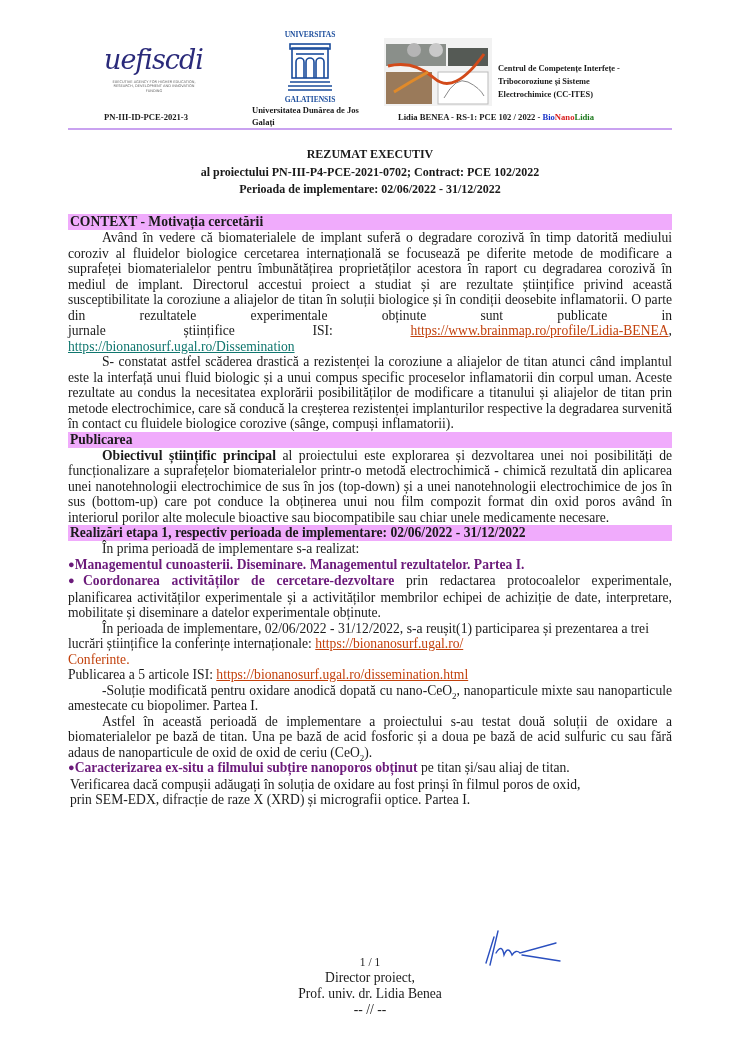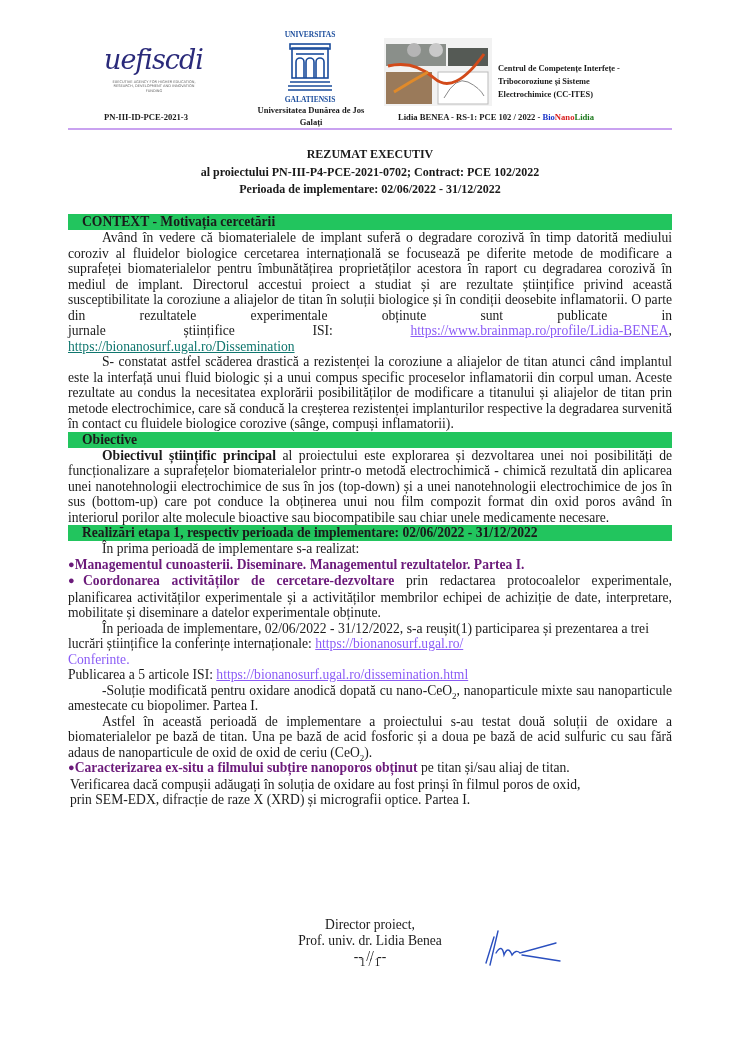--- a/index.html
+++ b/index.html
@@ -15,49 +15,49 @@
   .uef-small { position: absolute; left: 8px; top: 44px; width: 96px; font-family: "DejaVu Sans", sans-serif;
                font-size: 3.6px; line-height: 4.3px; color: #666; text-align: center; }
   .code-left { position: absolute; left: 36px; top: 90px; font-size: 8.6px; font-weight: bold; }
 
   .logo-uni { position: absolute; left: 211px; top: 7px; width: 62px; height: 74px; }
   .uni-top, .uni-bot { position: absolute; left: 0; width: 62px; text-align: center;
                        font-size: 7.5px; font-weight: bold; color: #1a4c9c; }
   .uni-top { top: 1px; }
   .uni-bot { top: 66px; }
   .uni-svg { position: absolute; left: 9px; top: 11px; }
-  .uni-name { position: absolute; left: 184px; top: 82px; width: 118px; text-align: center;
+  .uni-name { position: absolute; left: 184px; top: 82px; width: 118px; 
               font-size: 8.5px; font-weight: bold; line-height: 12px; }
 
   .logo-cc { position: absolute; left: 316px; top: 16px; width: 108px; height: 68px; }
   .cc-text { position: absolute; left: 430px; top: 40px; font-size: 8.4px; font-weight: bold; line-height: 13px; }
   .cc-line { display: block; }
   .code-right { position: absolute; left: 330px; top: 90px; font-size: 8.6px; font-weight: bold; white-space: nowrap; }
   .bio-b { color: #1a33c8; } .bio-n { color: #d81e1e; } .bio-s { color: #1f7a1f; }
   .hdr-rule { position: absolute; left: 68px; top: 128px; width: 604px; height: 2px; background: #c9a2f0; }
 
   
   .title { position: absolute; left: 68px; top: 146px; width: 604px; text-align: center;
            font-size: 12px; font-weight: bold; line-height: 17.5px; }
 
   
   .body { position: absolute; left: 68px; top: 214px; width: 604px; font-size: 13.6px; line-height: 15.5px; }
-  .sec { background: #22c55e; font-weight: bold; padding: 0 14px; height: 16px; line-height: 16px; }
+  .sec { background: #f0abfc; font-weight: bold; padding: 0 2px; height: 16px; line-height: 16px; }
   p { margin: 0; text-align: justify; }
   .ind { text-indent: 34px; }
-  a { color: #8b5cf6; text-decoration: underline; }
+  a { color: #c2410c; text-decoration: underline; }
   a.visited { color: #0f766e; }
   .purp { color: #6b1a7a; font-weight: bold; }
   .bullet { color: #6b1a7a; font-size: 11px; position: relative; top: -1px; }
   .bold { font-weight: bold; }
   .nowrap-just { text-align-last: justify; }
   sub { font-size: 9px; line-height: 0; }
   .tail { padding-left: 2px; text-align: left; }
 
-  .sign { position: absolute; left: 200px; top: 917px; width: 340px; text-align: center;
+  .sign { position: absolute; left: 200px; top: 970px; width: 340px; text-align: center;
           font-size: 13.6px; line-height: 16px; }
   .signature { position: absolute; left: 476px; top: 925px; }
   .pageno { position: absolute; left: 0; top: 956px; width: 740px; text-align: center; font-size: 11.5px; }
 </style>
 </head>
 <body>
 
 <div class="page">
 
   <div class="hdr">
@@ -111,21 +111,21 @@
     <div>Perioada de implementare: 02/06/2022 - 31/12/2022</div>
   </div>
 
   <div class="body">
     <div class="sec">CONTEXT - Motivația cercetării</div>
     <p class="ind nowrap-just">Având în vedere că biomaterialele de implant suferă o degradare corozivă în timp datorită mediului coroziv al fluidelor biologice cercetarea internațională se focusează pe diferite metode de modificare a suprafeței biomaterialelor pentru îmbunătățirea proprietăților acestora în raport cu degradarea corozivă în mediul de implant. Directorul accestui proiect a studiat și are rezultate științifice privind această susceptibilitate la coroziune a aliajelor de titan în soluții biologice și în condiții deosebite inflamatorii. O parte din rezultatele experimentale obținute sunt publicate in</p>
     <p class="nowrap-just"><span>jurnale științifice ISI:</span> <a href="#">https://www.brainmap.ro/profile/Lidia-BENEA</a>,</p>
     <p><a href="#" class="visited">https://bionanosurf.ugal.ro/Dissemination</a></p>
     <p class="ind">S- constatat astfel scăderea drastică a rezistenței la coroziune a aliajelor de titan atunci când implantul este la interfață unui fluid biologic și a unui compus specific proceselor inflamatorii din corpul uman. Aceste rezultate au condus la necesitatea explorării posibilităților de modificare a titanului și aliajelor de titan prin metode electrochimice, care să conducă la creșterea rezistenței implanturilor respective la degradarea survenită în contact cu fluidele biologice corozive (sânge, compuși inflamatorii).</p>
 
-    <div class="sec">Obiective</div>
+    <div class="sec">Publicarea</div>
     <p class="ind"><span class="bold">Obiectivul științific principal</span><span> al proiectului este explorarea și dezvoltarea unei noi posibilități de funcționalizare a suprafețelor biomaterialelor printr-o metodă electrochimică - chimică rezultată din aplicarea unei nanotehnologii electrochimice de sus în jos (top-down) și a unei nanotehnologii electrochimice de jos în sus (bottom-up) care pot conduce la obținerea unui nou film compozit format din oxid poros având în interiorul porilor alte molecule bioactive sau biocompatibile sau chiar unele medicamente necesare.</span></p>
 
     <div class="sec">Realizări etapa 1, respectiv perioada de implementare: 02/06/2022 - 31/12/2022</div>
     <p class="ind" style="text-align:left">În prima perioadă de implementare s-a realizat:</p>
 
     <p style="text-align:left"><span class="bullet">●</span><span class="purp">Managementul cunoasterii. Diseminare. Managementul rezultatelor. Partea I.</span></p>
 
     <p><span class="bullet">●</span><span class="purp">Coordonarea activităților de cercetare-dezvoltare</span><span> prin  redactarea protocoalelor experimentale, planificarea activităților experimentale și a activităților membrilor echipei de achiziție de date, interpretare, mobilitate și diseminare a datelor experimentale obținute.</span></p>
     <p class="ind" style="text-align:left"><span>În perioada de implementare, 02/06/2022 - 31/12/2022, s-a reușit(1) participarea și prezentarea a trei lucrări științifice la conferințe internaționale: </span><a href="#">https://bionanosurf.ugal.ro/</a><br><a href="#" style="text-decoration:none">Conferinte.</a></p>
     <p style="text-align:left"><span>Publicarea a 5 articole ISI: </span><a href="#">https://bionanosurf.ugal.ro/dissemination.html</a></p>

